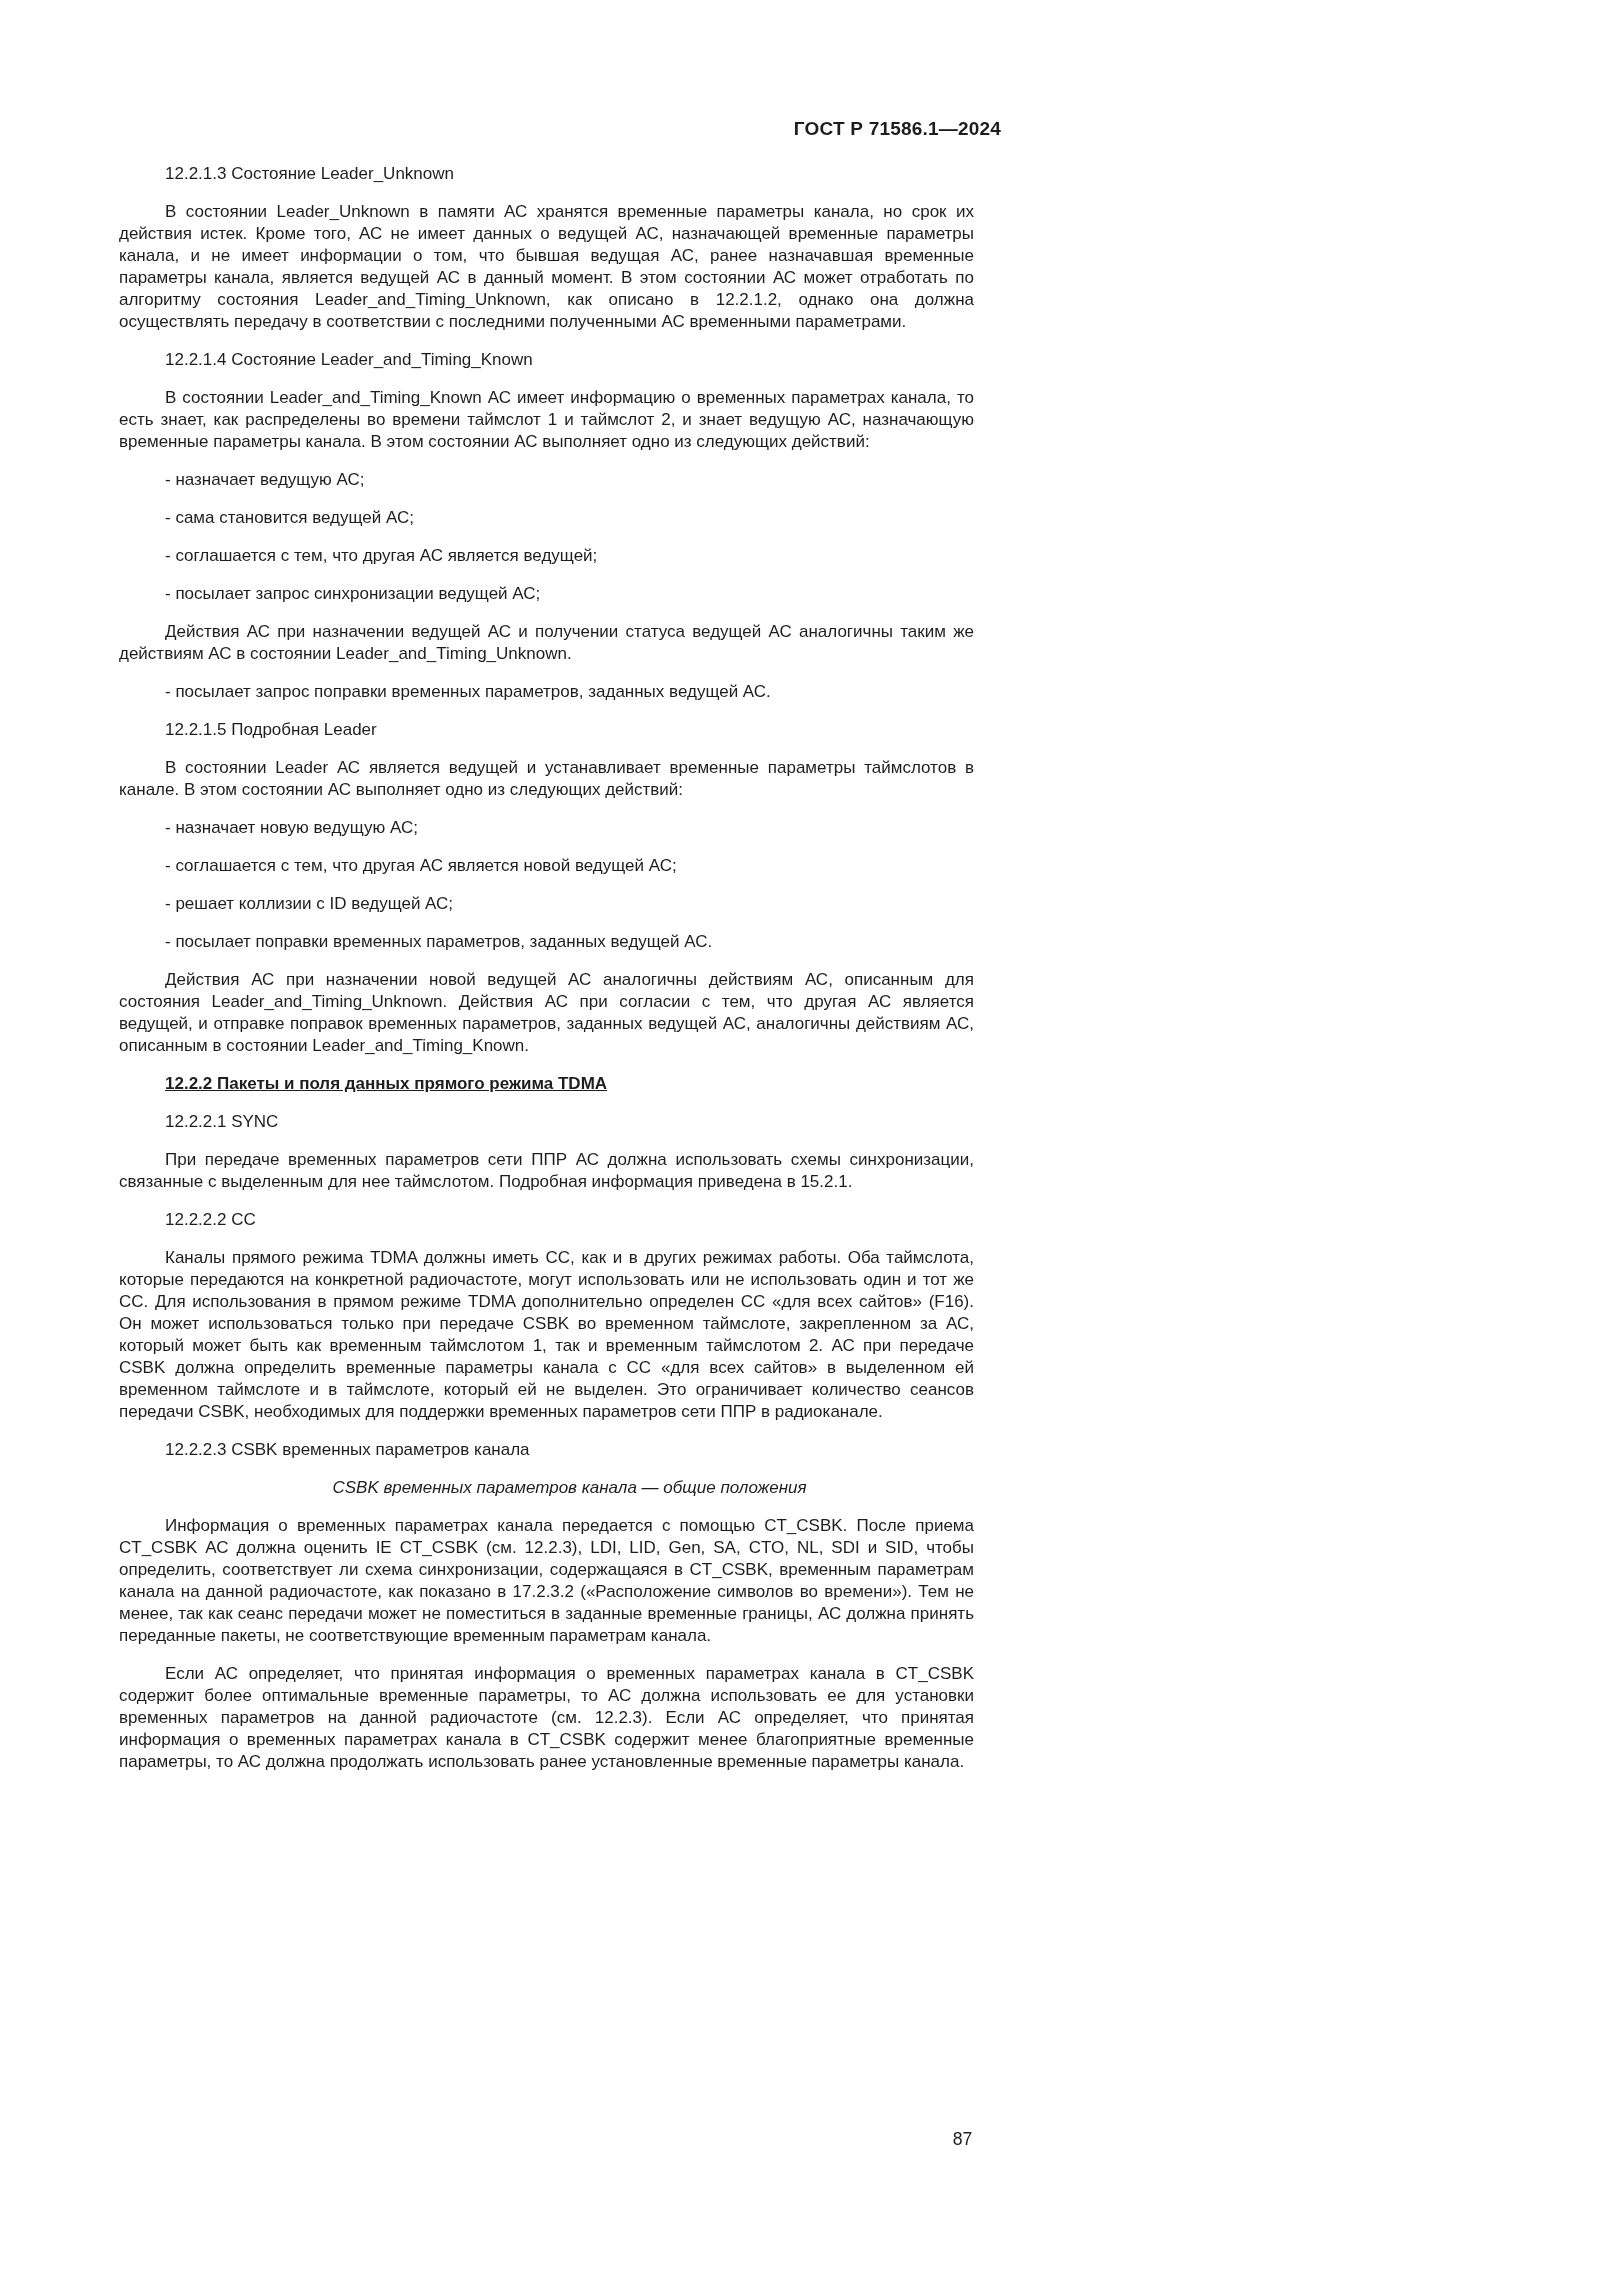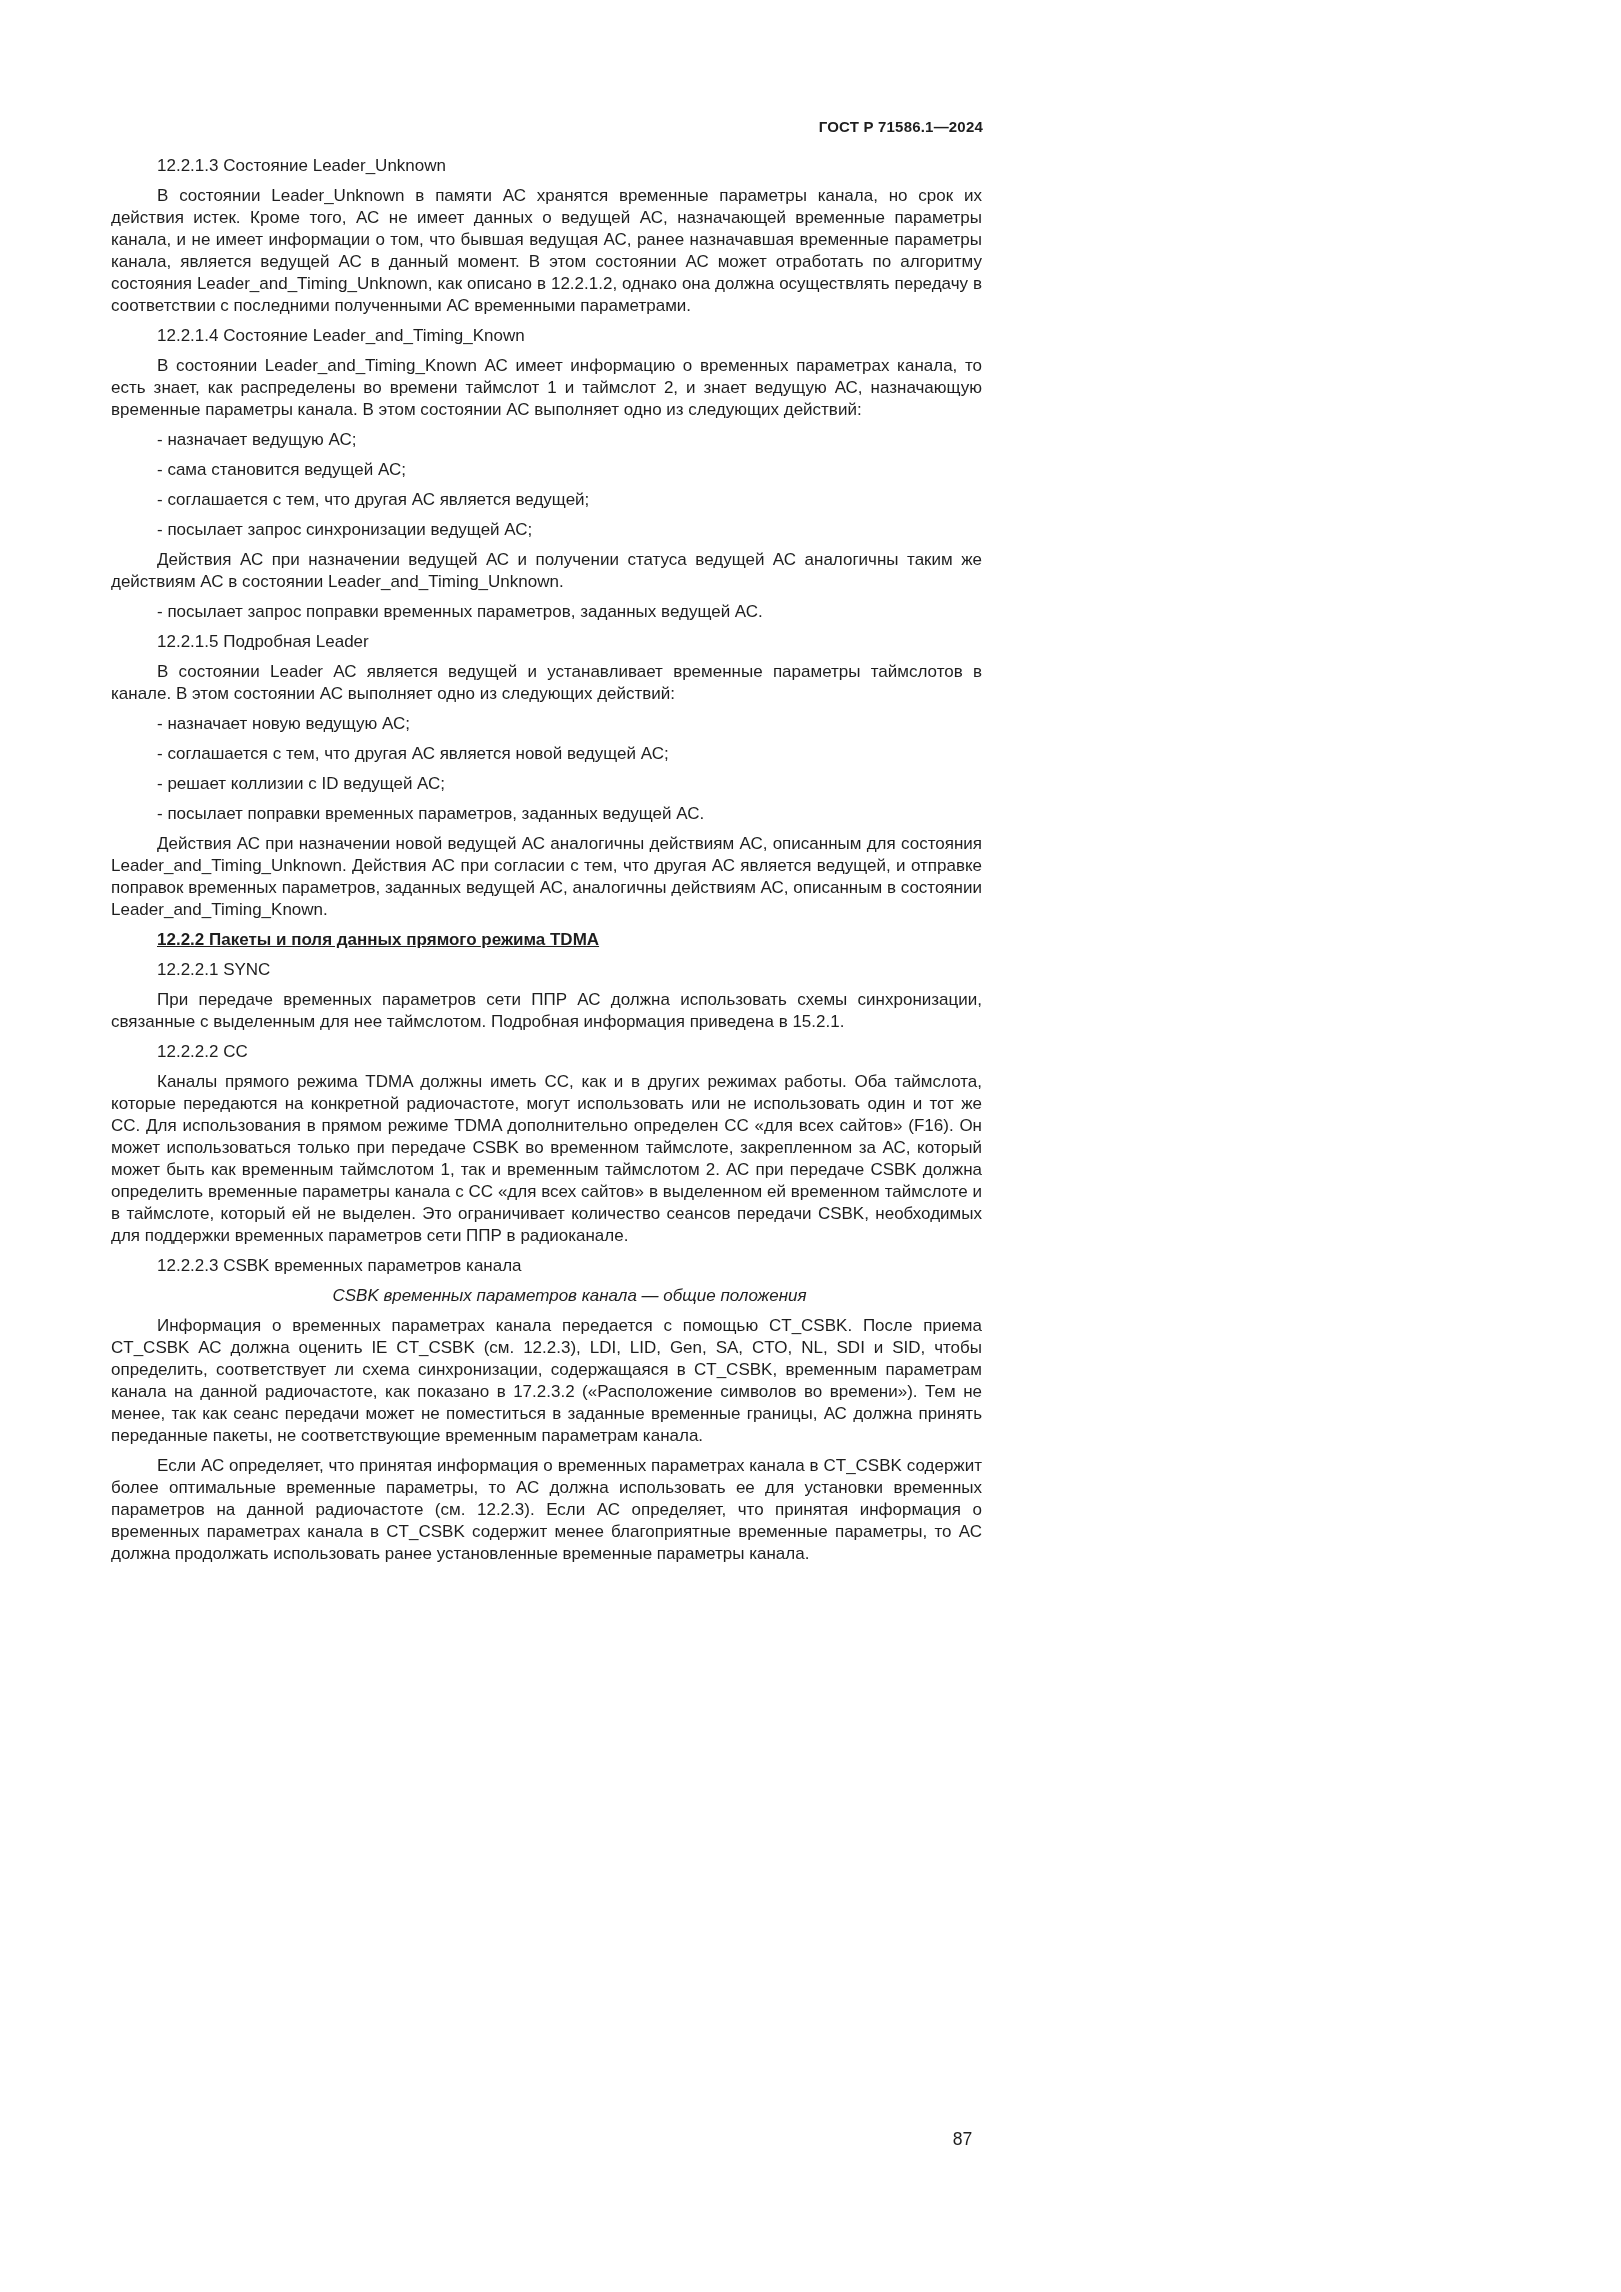--- a/index.html
+++ b/index.html
@@ -12,35 +12,35 @@
     width: 1621px;
     height: 2293px;
     background: #ffffff;
     font-family: "Liberation Sans", sans-serif;
     color: #1e1e1e;
     overflow: hidden;
   }
   .doc-header {
     position: absolute;
     top: 118px;
-    left: 96px;
+    left: 114px;
     width: 887px;
     text-align: right;
-    font-size: 15px;
+    font-size: 19px;
     font-weight: bold;
     letter-spacing: 0.2px;
   }
   .content {
     position: absolute;
     top: 147px;
     left: 103px;
     width: 887px;
   }
   .content p.block {
-    margin: 8px;
+    margin: 16px;
     padding: 0;
     font-size: 17px;
     line-height: 22px;
     text-indent: 46px;
     text-align: justify;
     hyphens: none;
   }
   .content p.s-heading,
   .content p.s-heading-bold,
   .content p.s-list-item,

